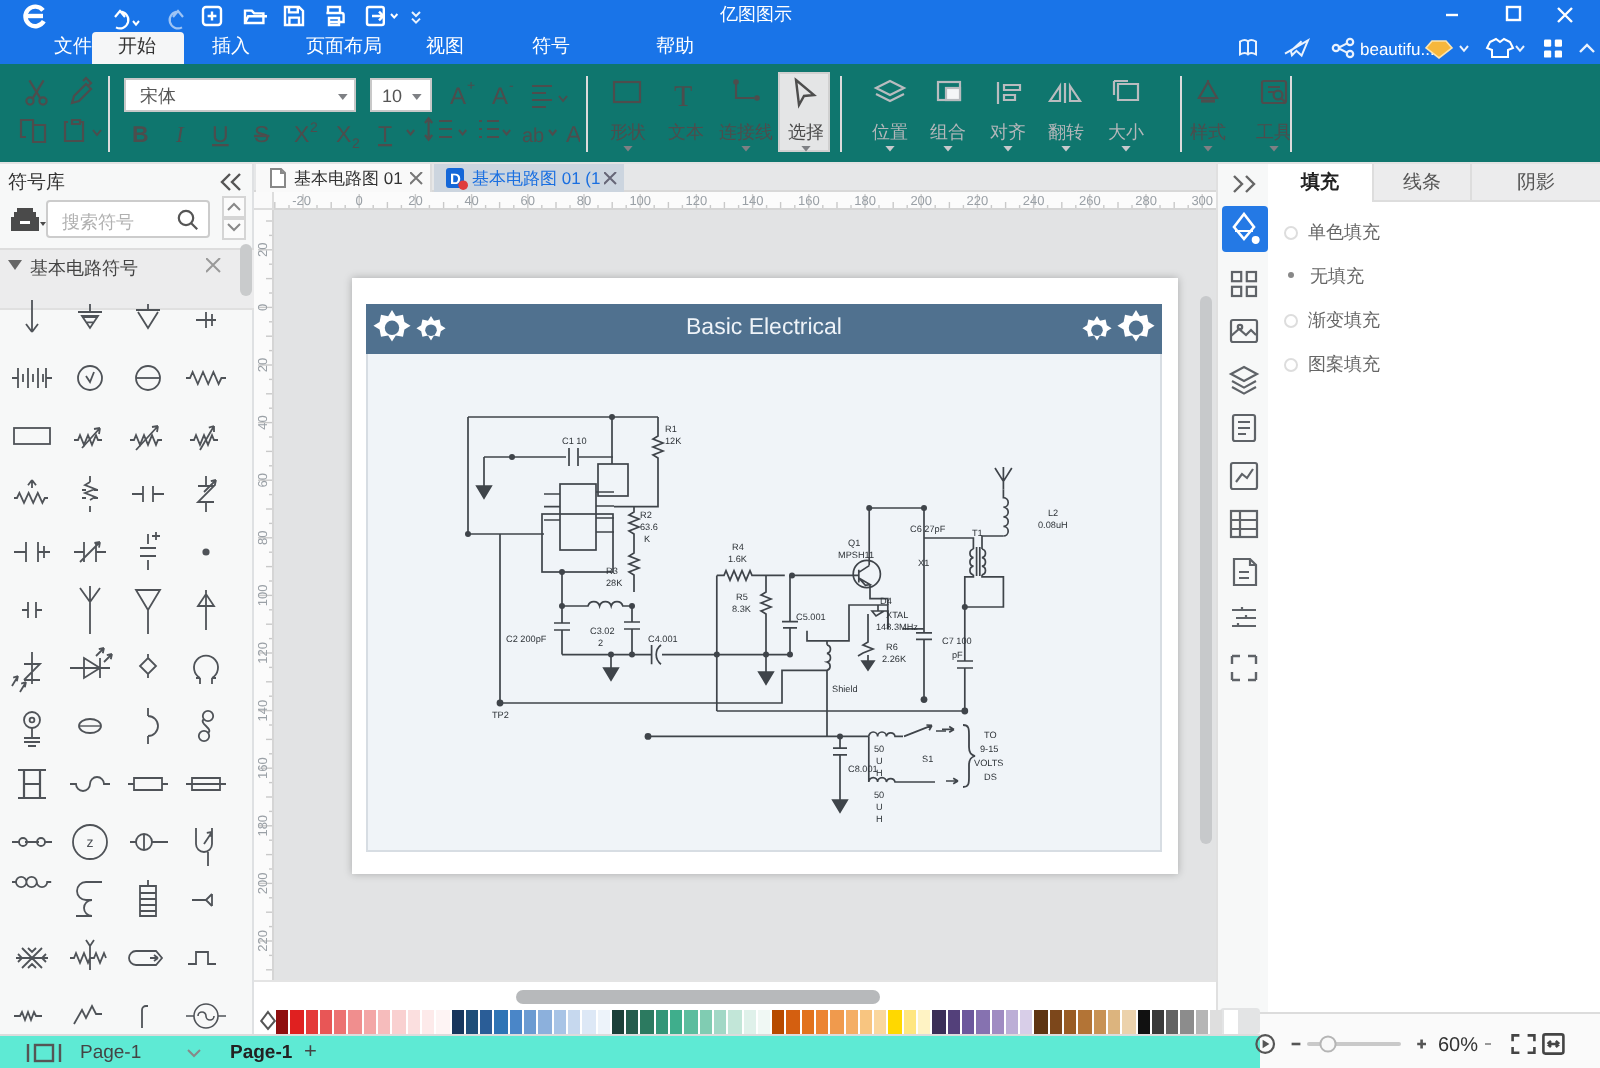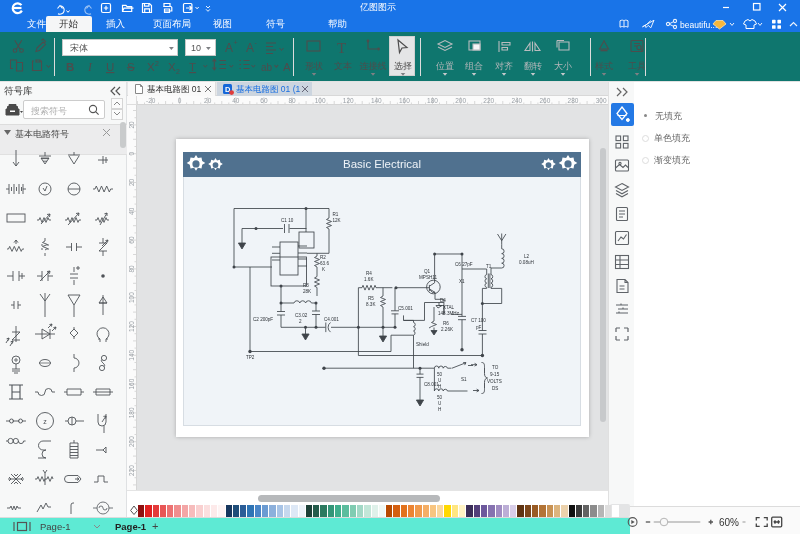--- a/index.html
+++ b/index.html
@@ -778,24 +778,30 @@
    <g transform="translate(0,192)">
           <path d="M2 2 l4 0 M2 2 l0 4 M14 2 l-4 0 M14 2 l0 4 M2 14 l4 0 M2 14 l0 -4 M14 14 l-4 0 M14 14 l0 -4" stroke-width="1.2"></path>
         </g>
   </g>
  </svg>
 </div>
 
 <div class="abs" style="left:610px;top:504px;width:20px;height:13px;background:#e3e4e5;border-radius:2px"></div>
 
 <div class="abs" style="left:634px;top:82px;width:166px;height:424px;background:#fff">
+ <div class="abs" style="left:0;top:0;width:166px;height:19px;background:#ececed;border-bottom:1px solid #ddd">
+  <div class="abs" style="left:0;top:0;width:52px;height:19px;background:#fff;font-size:9.5px;font-weight:bold;color:#222;text-align:center;line-height:19px">填充</div>
+  <div class="abs" style="left:52px;top:0;width:50px;height:19px;font-size:9.5px;color:#555;text-align:center;line-height:19px;border-right:1px solid #ddd;border-left:1px solid #ddd">线条</div>
+  <div class="abs" style="left:102px;top:0;width:64px;height:19px;font-size:9.5px;color:#555;text-align:center;line-height:19px">阴影</div>
+ </div>
  <div class="abs" style="left:8px;top:28px;width:150px;font-size:9px;color:#666">
+  <div style="height:22px"><span style="display:inline-block;width:7px;height:7px;border:1px solid #ddd;border-radius:50%;vertical-align:-1px;margin-right:5px"></span>单色填充</div>
   <div style="height:22px"><span style="display:inline-block;width:3px;height:3px;background:#888;border-radius:50%;vertical-align:2px;margin-right:8px;margin-left:2px"></span>无填充</div>
-  <div style="height:22px"><span style="display:inline-block;width:7px;height:7px;border:1px solid #ddd;border-radius:50%;vertical-align:-1px;margin-right:5px"></span>单色填充</div>
   <div style="height:22px"><span style="display:inline-block;width:7px;height:7px;border:1px solid #ddd;border-radius:50%;vertical-align:-1px;margin-right:5px"></span>渐变填充</div>
+  <div style="height:22px"><span style="display:inline-block;width:7px;height:7px;border:1px solid #ddd;border-radius:50%;vertical-align:-1px;margin-right:5px"></span>图案填充</div>
  </div>
 </div>
 
 <div class="abs" style="left:127px;top:490px;width:481px;height:27px;background:#fff;border-top:1px solid #e4e4e4">
  <div class="abs" style="left:131px;top:4px;width:182px;height:7px;background:#b7b9bb;border-radius:3.5px"></div>
  <svg class="abs" style="left:2px;top:14px" width="10" height="11">
       <path d="M5 1 l3.4 4.5 -3.4 4 -3.4 -4z" fill="#fff" stroke="#555" stroke-width="1"></path>
     </svg>
  <div class="abs" style="left:11px;top:14px;height:12px;display:flex">
       <span style="width:6.3px;height:12px;background:#8f0f0f;margin-right:1px"></span>

